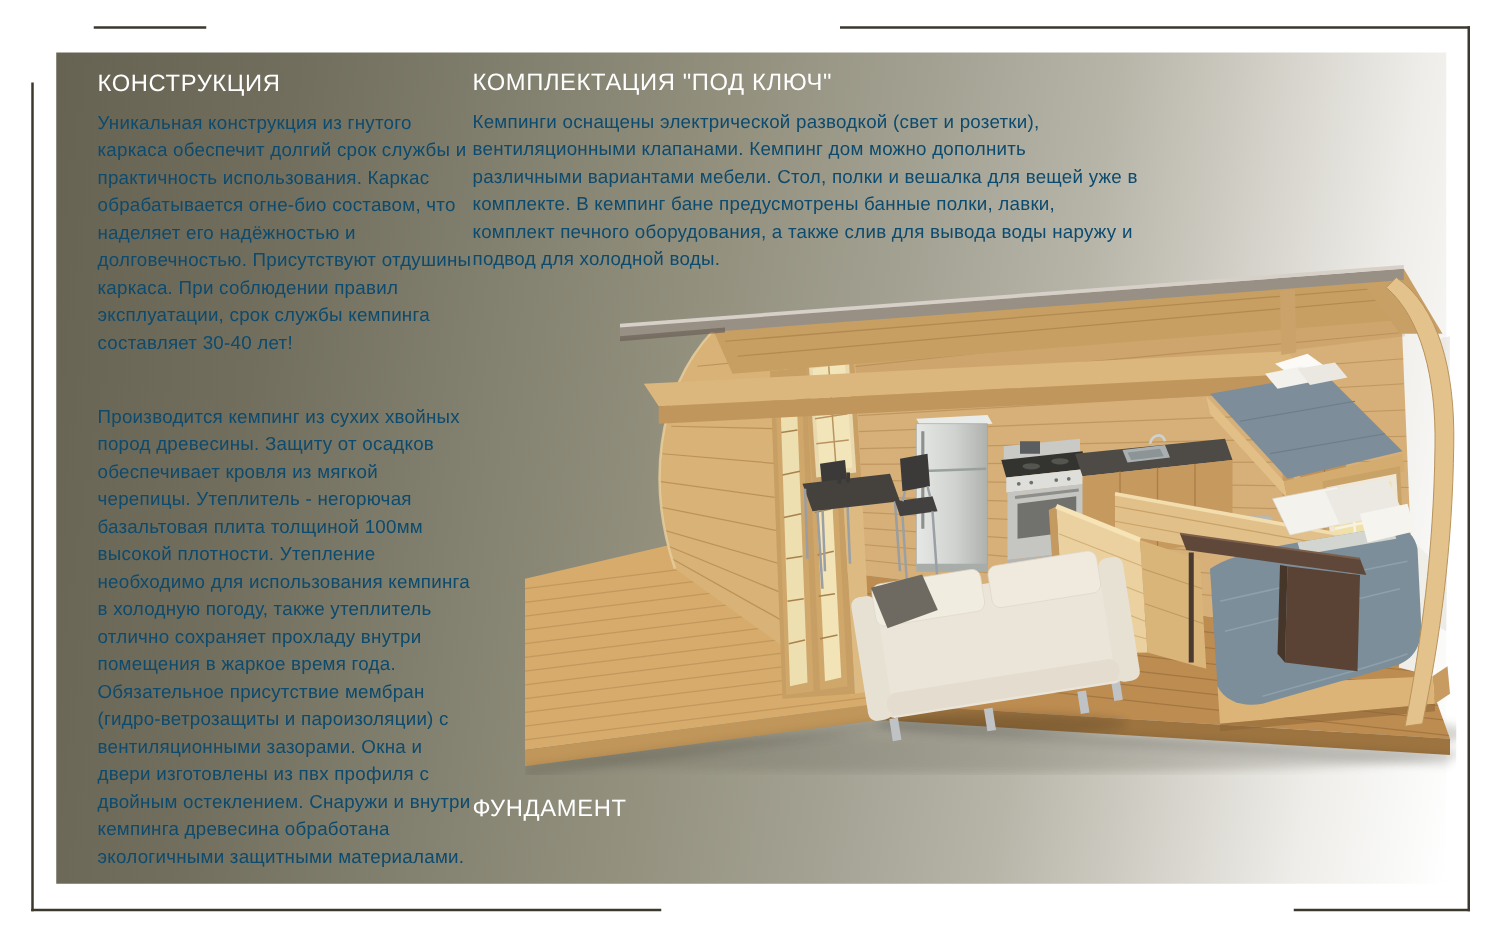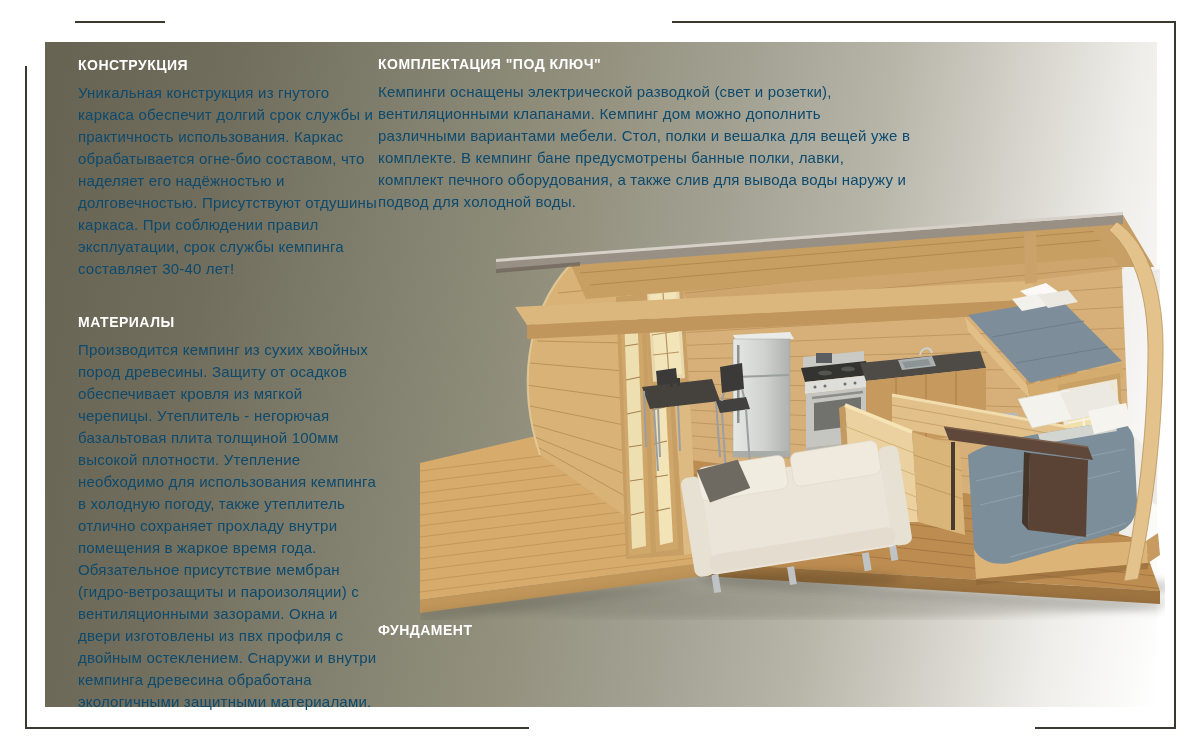--- a/index.html
+++ b/index.html
@@ -16,30 +16,30 @@
   }
   .frame{position:absolute;background:#3b392e;}
   .f-top-a{left:75px;top:21px;width:90px;height:2px;}
   .f-top-b{left:672px;top:21px;width:504px;height:2px;}
   .f-right{left:1174px;top:21px;width:2px;height:708px;}
   .f-bottom-a{left:25px;top:727px;width:504px;height:2px;}
   .f-bottom-b{left:1035px;top:727px;width:141px;height:2px;}
   .f-left{left:25px;top:66px;width:2px;height:663px;}
   .txtblock{position:absolute;}
   .col-head{
-    font-weight:bold;font-size:14px;color:#ffffff;letter-spacing:.5px;
+    font-weight:normal;font-size:19px;color:#ffffff;letter-spacing:.5px;
   }
   .col-body{
     font-size:15px;line-height:22px;color:#0c4a6e;margin-top:9px;
     letter-spacing:.2px;
   }
   #construction{left:78px;top:57px;width:302px;}
   #materials{left:78px;top:314px;width:302px;}
   #equipment{left:378px;top:56px;width:535px;}
-  #foundation{left:378px;top:622px;width:548px;}
+  #foundation{left:378px;top:637px;width:548px;}
   #foundation .col-body{margin-top:6px;}
   .illus{position:absolute;left:420px;top:205px;width:745px;height:415px;}
 </style>
 </head>
 <body>
 
 <div class="panel"></div>
 
 <div class="frame f-top-a"></div>
 <div class="frame f-top-b"></div>
@@ -47,21 +47,20 @@
 <div class="frame f-bottom-a"></div>
 <div class="frame f-bottom-b"></div>
 <div class="frame f-left"></div>
 
 <div class="txtblock" id="construction">
   <div class="col-head">КОНСТРУКЦИЯ</div>
   <div class="col-body">Уникальная конструкция из гнутого каркаса обеспечит долгий срок службы и практичность использования. Каркас обрабатывается огне-био составом, что наделяет его надёжностью и долговечностью. Присутствуют отдушины каркаса. При соблюдении правил эксплуатации, срок службы кемпинга составляет 30-40 лет!</div>
 </div>
 
 <div class="txtblock" id="materials">
-  <div class="col-head">МАТЕРИАЛЫ</div>
   <div class="col-body">Производится кемпинг из сухих хвойных пород древесины. Защиту от осадков обеспечивает кровля из мягкой черепицы.  Утеплитель - негорючая базальтовая плита толщиной 100мм высокой плотности. Утепление необходимо для использования кемпинга в холодную погоду, также утеплитель отлично сохраняет прохладу внутри помещения в жаркое время года. Обязательное присутствие мембран (гидро-ветрозащиты и пароизоляции) с вентиляционными зазорами. Окна и двери изготовлены из пвх профиля с двойным остеклением. Снаружи и внутри кемпинга древесина обработана экологичными  защитными материалами.</div>
 </div>
 
 <div class="txtblock" id="equipment">
   <div class="col-head">КОМПЛЕКТАЦИЯ "ПОД КЛЮЧ"</div>
   <div class="col-body">Кемпинги оснащены электрической разводкой (свет и розетки), вентиляционными клапанами. Кемпинг дом можно дополнить различными вариантами мебели. Стол, полки и вешалка для вещей уже в комплекте. В кемпинг бане предусмотрены банные полки, лавки, комплект печного оборудования, а также слив для вывода воды наружу и подвод для холодной воды.</div>
 </div>
 
 <div class="txtblock" id="foundation">
   <div class="col-head">ФУНДАМЕНТ</div>

